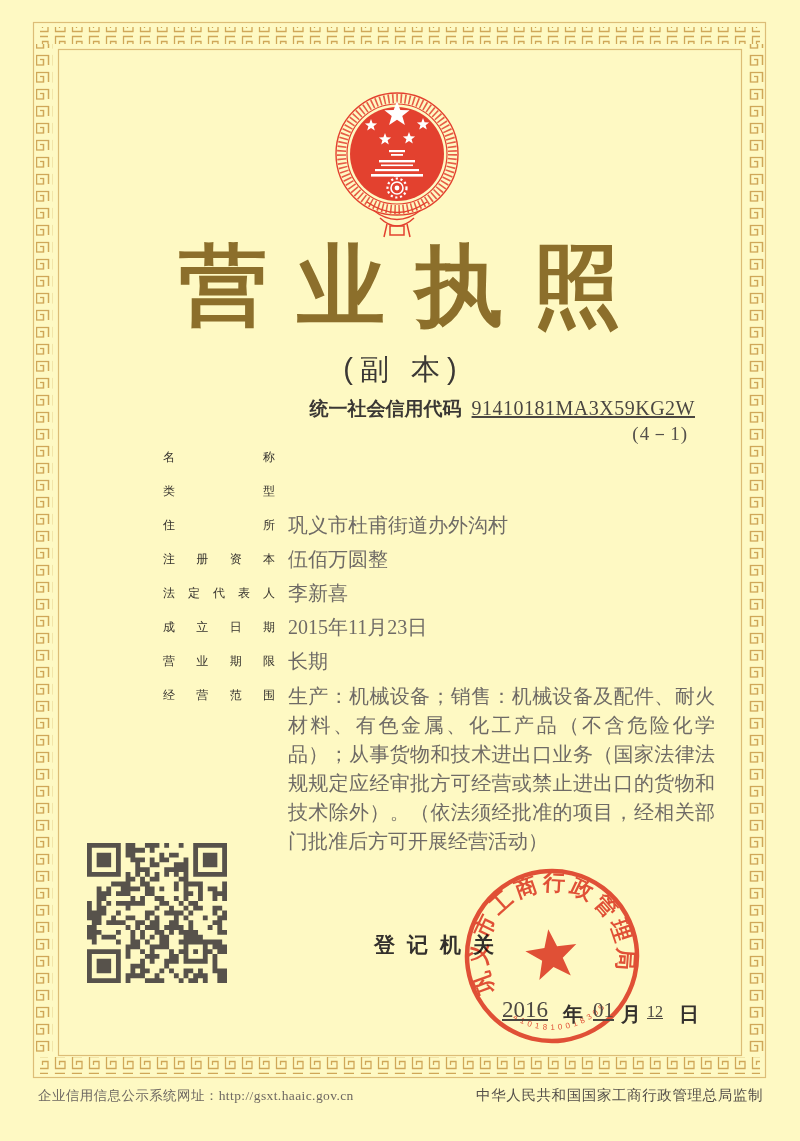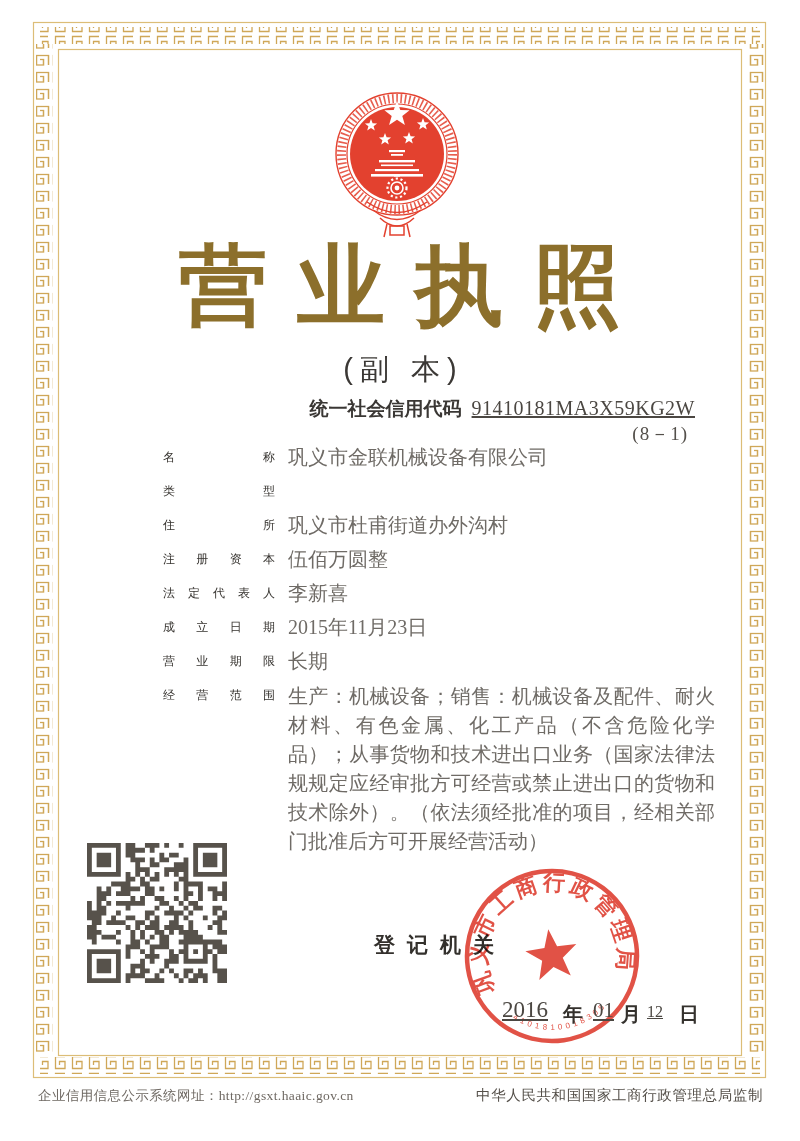--- a/index.html
+++ b/index.html
@@ -1,20 +1,20 @@
 <!DOCTYPE html>
 <html><head>
 <meta charset="utf-8">
 <style>
   html,body{margin:0;padding:0;background:#e8e6e0;}
   .page{
     position:relative;
     width:800px;height:1141px;
     margin:0 auto;
-    background:#ffffff;
+    background:#fef9c3;
     overflow:hidden;
     font-family:"Liberation Sans","DejaVu Sans",sans-serif;
   }
   .abs{position:absolute;}
   
   #frame{left:0;top:0;}
   
   #emblem{left:317px;top:76px;}
   
   .title{
@@ -155,26 +155,25 @@
       <rect x="73" y="150" width="14" height="9"></rect>
     </g>
   </svg>
 
   <div class="abs title">营业执照</div>
   <div class="abs subtitle">(副 本)</div>
 
   <div class="abs credit-line">
     <span class="lbl">统一社会信用代码</span><span class="code">91410181MA3X59KG2W</span>
   </div>
-  <div class="abs page-no">(8－1)</div>
+  <div class="abs page-no">(4－1)</div>
 
   <div class="abs fields">
     <div class="frow">
       <div class="flabel">名称</div>
-      <div class="fvalue">巩义市金联机械设备有限公司</div>
     </div>
     <div class="frow">
       <div class="flabel">类型</div>
     </div>
     <div class="frow">
       <div class="flabel">住所</div>
       <div class="fvalue">巩义市杜甫街道办外沟村</div>
     </div>
     <div class="frow">
       <div class="flabel">注册资本</div>

